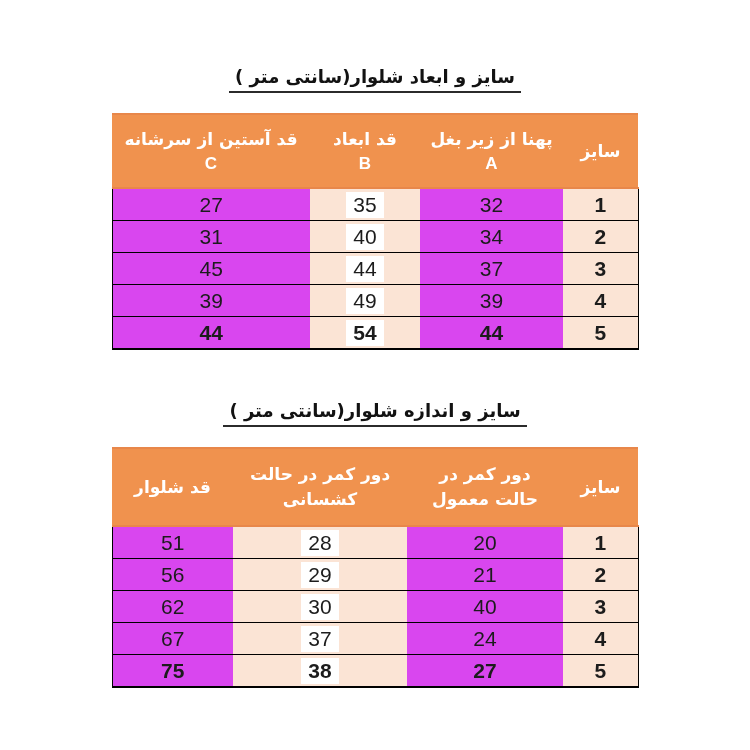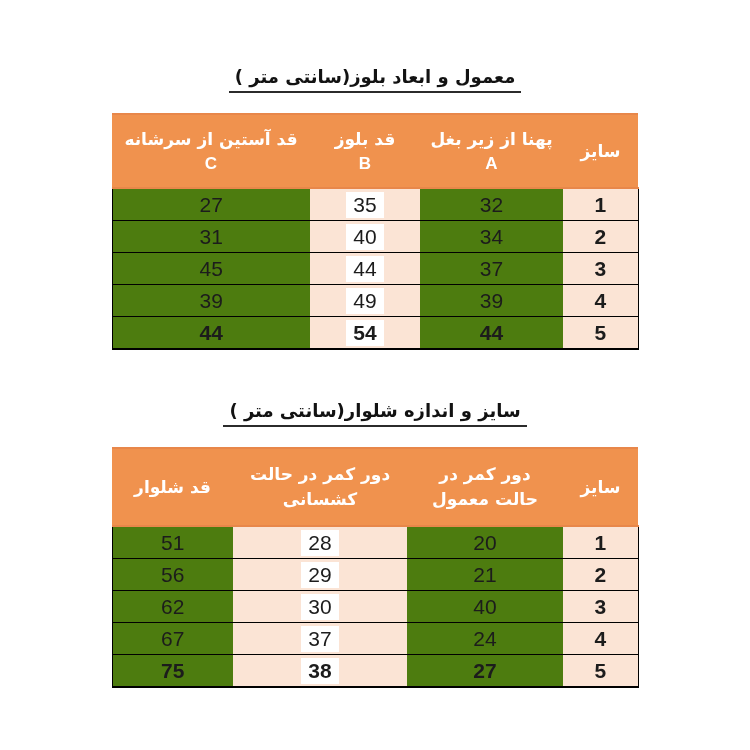--- a/index.html
+++ b/index.html
@@ -57,62 +57,62 @@
     margin-top: 1px;
     font-family: "Liberation Sans", "DejaVu Sans", sans-serif;
   }
   th .l2:empty, th .l1:empty { display: none; }
   td {
     height: 29px;
     text-align: center;
     vertical-align: middle;
     font-size: 21px;
     color: var(--text, #1c1c1c);
-    background: #4d7c0f;
+    background: #d946ef;
     border-bottom: 1px solid #000000;
   }
   td:first-child { border-right: 1px solid #000000; }
   td:last-child  { border-left: 1px solid #000000; }
   tbody tr:last-child td { border-bottom: 2px solid #000000; font-weight: bold; }
   td.size { background: var(--peach, #FBE4D5); font-weight: bold; }
   td.band { background: var(--peach, #FBE4D5); margin-top: 35px; }
   td.band .hl {
     display: inline-block;
     background: #ffffff;
     padding: 1px 6px;
     min-width: 26px;
   }
 </style>
 </head>
 <body>
 
 <div class="page">
 
   <div class="title-wrap first">
-    <span class="doc-title">معمول و ابعاد بلوز(سانتی متر )</span>
+    <span class="doc-title">سایز و ابعاد شلوار(سانتی متر )</span>
   </div>
 
   <table class="size-table blouse">
     <colgroup>
       <col style="width:75px">
         <col style="width:143px">
         <col style="width:110px">
         <col style="width:198px">
     </colgroup>
     <thead>
       <tr>
         <th>
           <div class="l1">سایز</div>
         </th>
         <th>
           <div class="l1">پهنا از زیر بغل</div>
           <div class="l2">A</div>
         </th>
         <th>
-          <div class="l1">قد بلوز</div>
+          <div class="l1">قد ابعاد</div>
           <div class="l2">B</div>
         </th>
         <th>
           <div class="l1">قد آستین از سرشانه</div>
           <div class="l2">C</div>
         </th>
       </tr>
     </thead>
     <tbody>
       <tr>

